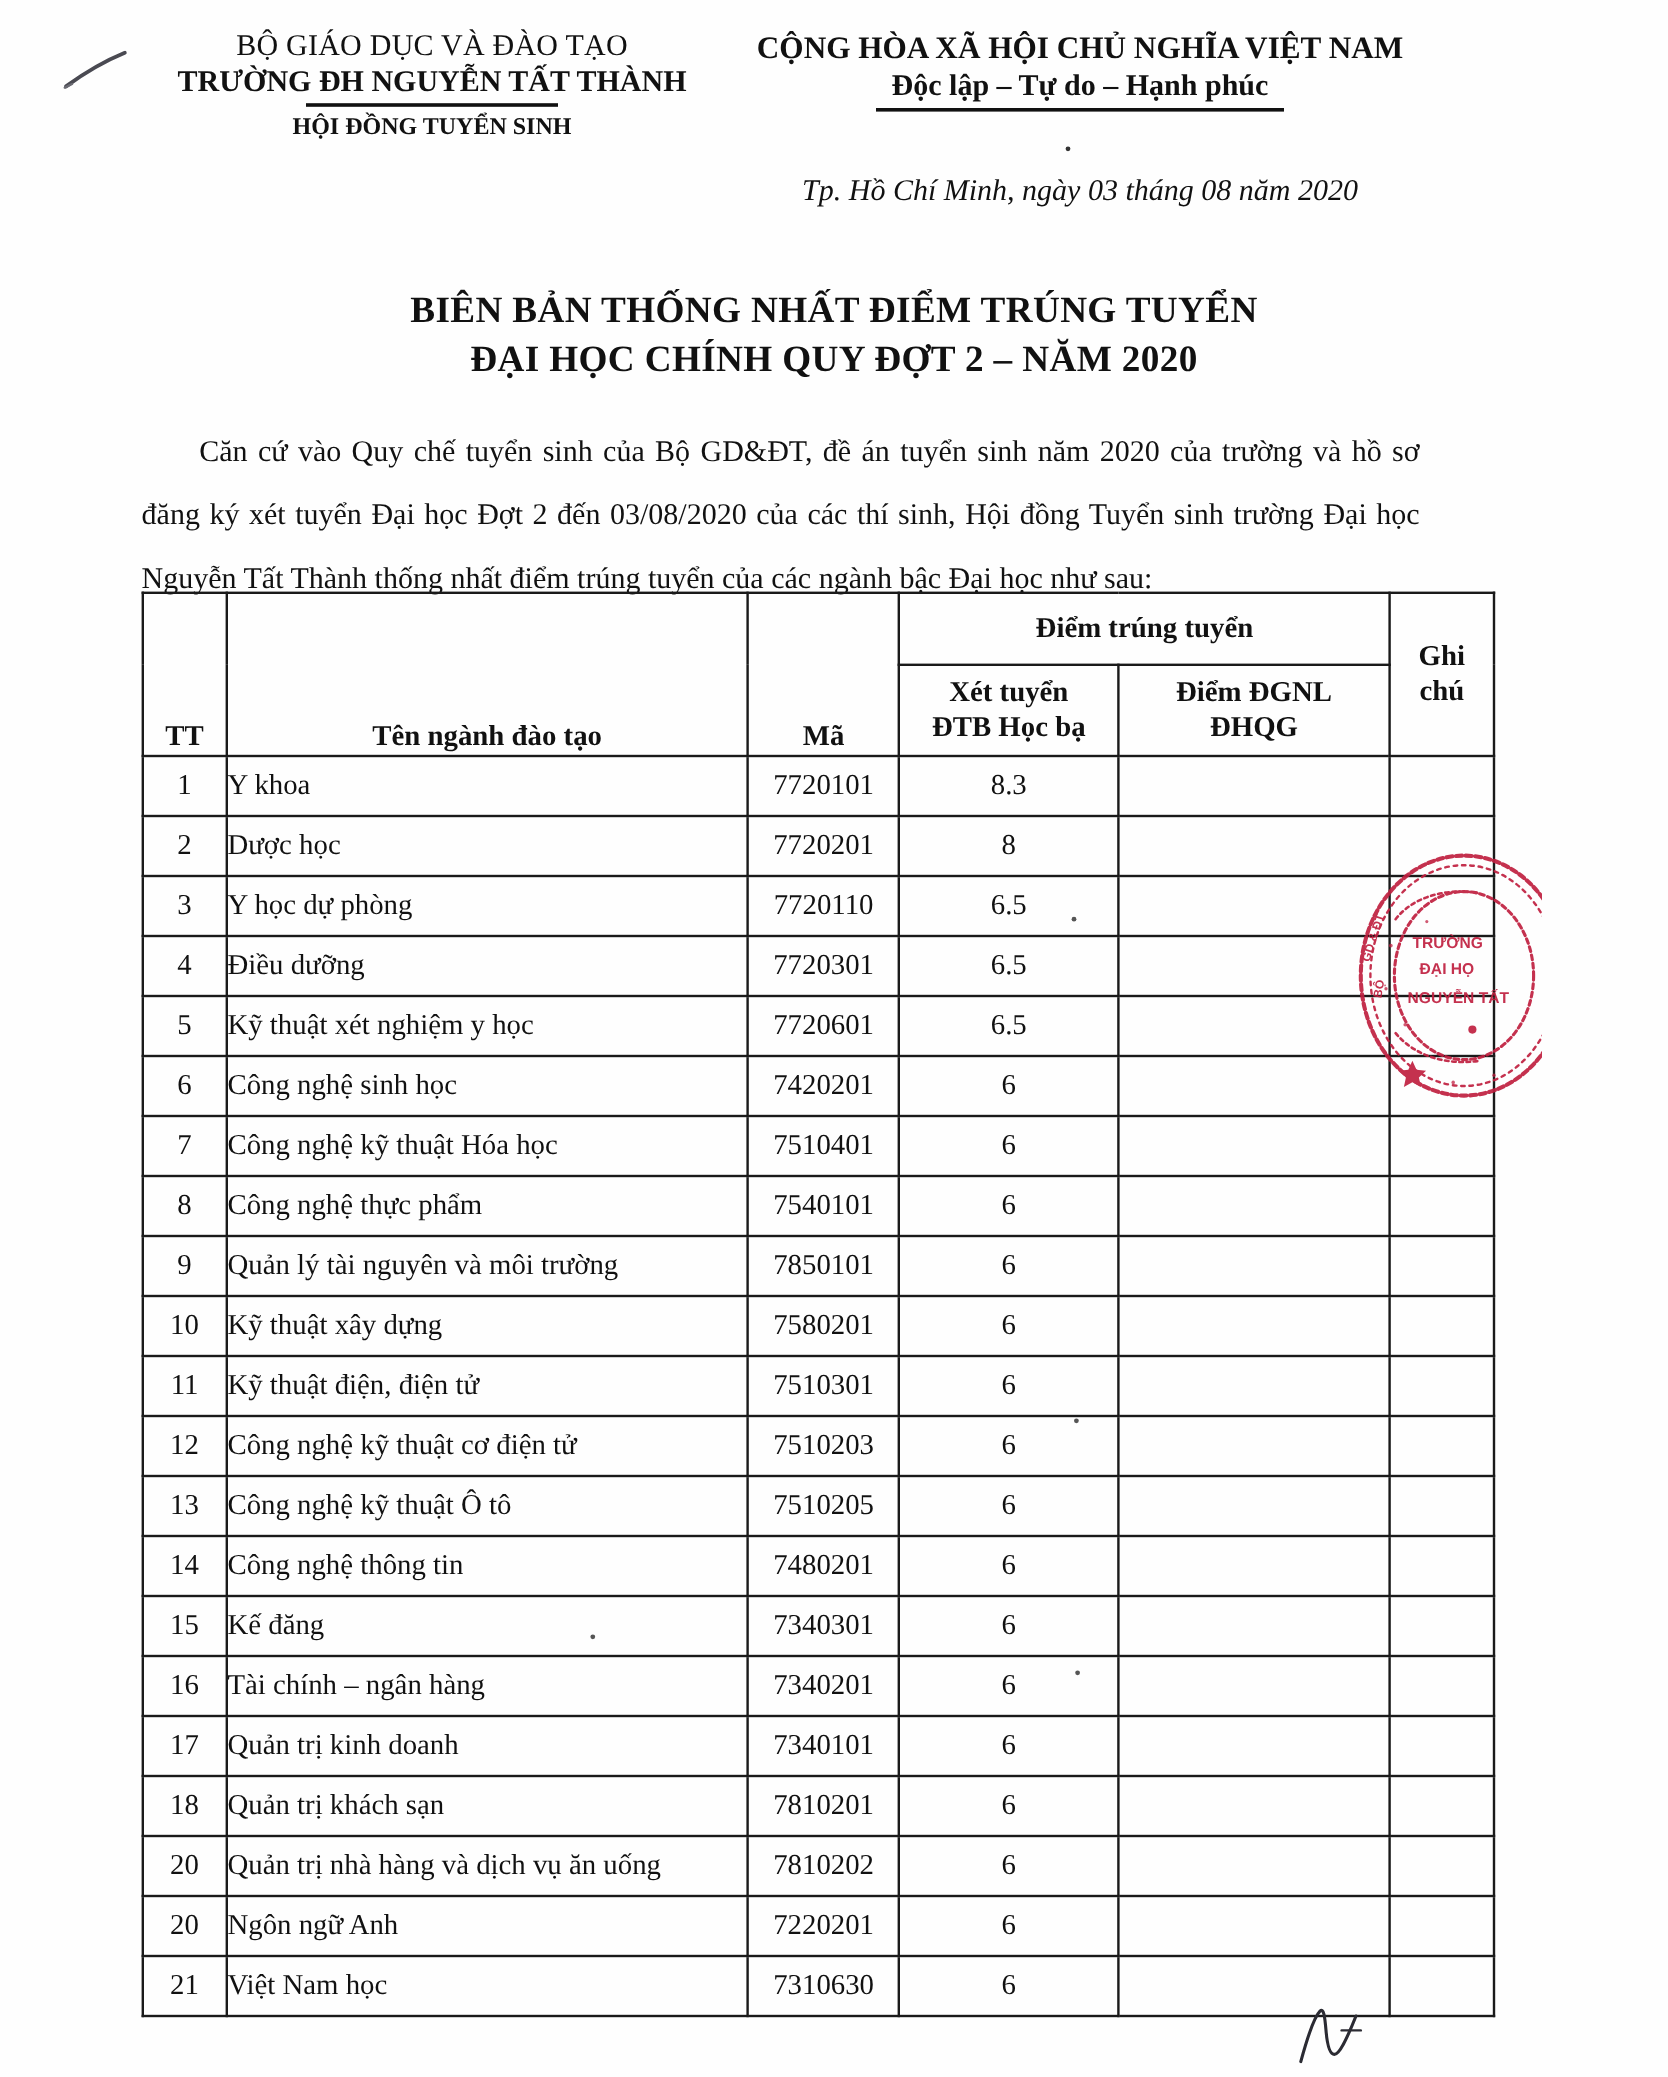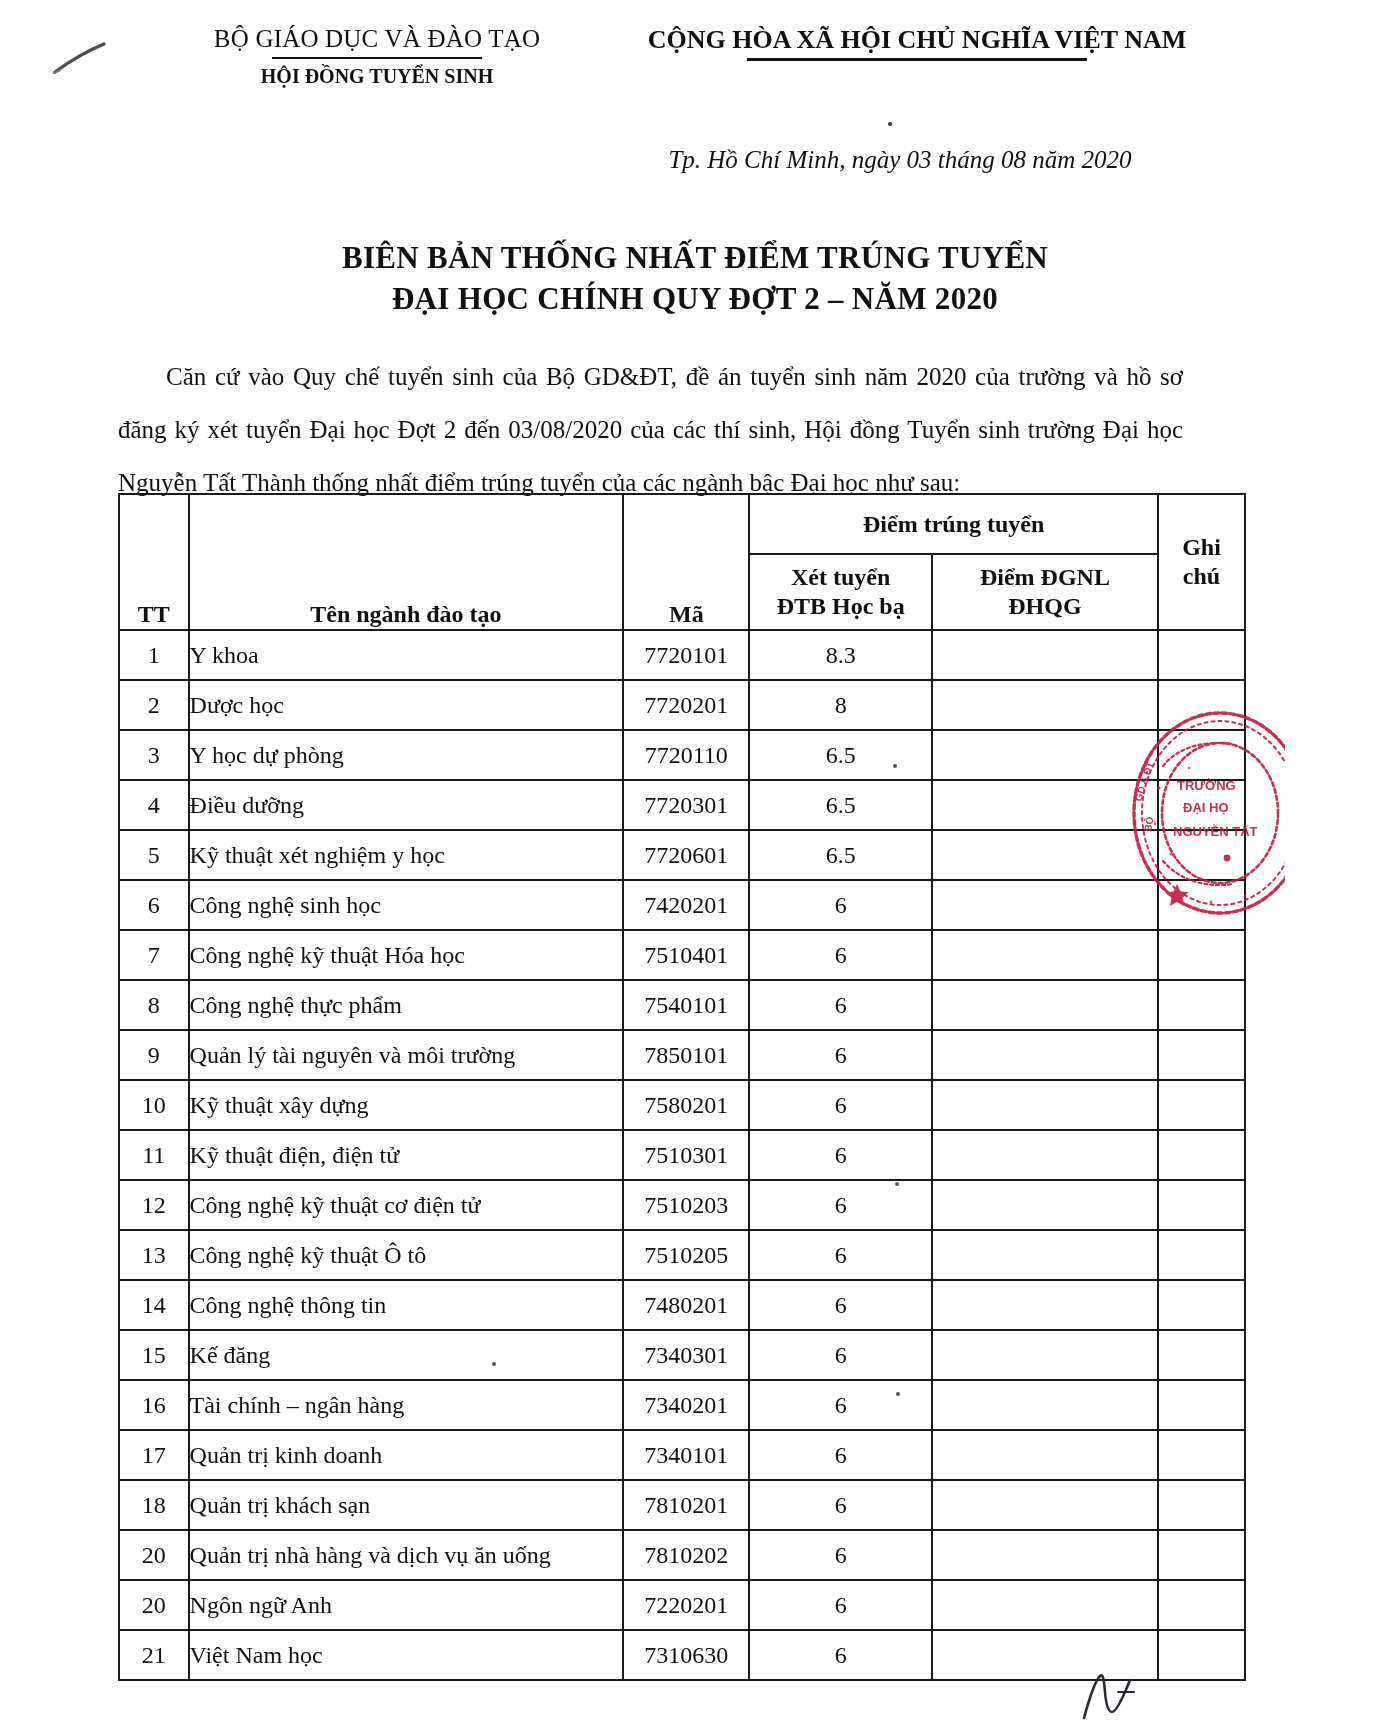--- a/index.html
+++ b/index.html
@@ -19,21 +19,21 @@
   .page {
     position: absolute;
     inset: 0;
     background: #fefefe;
   }
 
   
   .header {
     position: absolute;
     top: 24px;
-    left: 17px;
+    left: 0;
     width: 1116px;
     height: 120px;
   }
   .hdr-left {
     position: absolute;
     left: 120px;
     top: 0;
     width: 480px;
     text-align: center;
   }
@@ -226,25 +226,27 @@
 <div class="page">
 
   <svg class="pen-stroke" viewBox="0 0 58 34">
     <path d="M3 30 C14 22 30 11 52 2" stroke="#4a4a52" stroke-width="3.2" fill="none" stroke-linecap="round"></path>
     <path d="M2 31 L8 28" stroke="#6a6a72" stroke-width="2" fill="none" stroke-linecap="round"></path>
   </svg>
 
   <div class="header">
     <div class="hdr-left">
       <div class="ministry">BỘ GIÁO DỤC VÀ ĐÀO TẠO</div>
+      <div class="university">TRƯỜNG ĐH NGUYỄN TẤT THÀNH</div>
       <div class="uni-underline"></div>
       <div class="council">HỘI ĐỒNG TUYỂN SINH</div>
     </div>
     <div class="hdr-right">
       <div class="nation">CỘNG HÒA XÃ HỘI CHỦ NGHĨA VIỆT NAM</div>
+      <div class="motto">Độc lập – Tự do – Hạnh phúc</div>
       <div class="motto-underline"></div>
     </div>
   </div>
 
   <div class="stray-dot"></div>
 
   <div class="datewrap">
     <div class="dateline">Tp. Hồ Chí Minh, ngày 03 tháng 08 năm 2020</div>
   </div>
 

